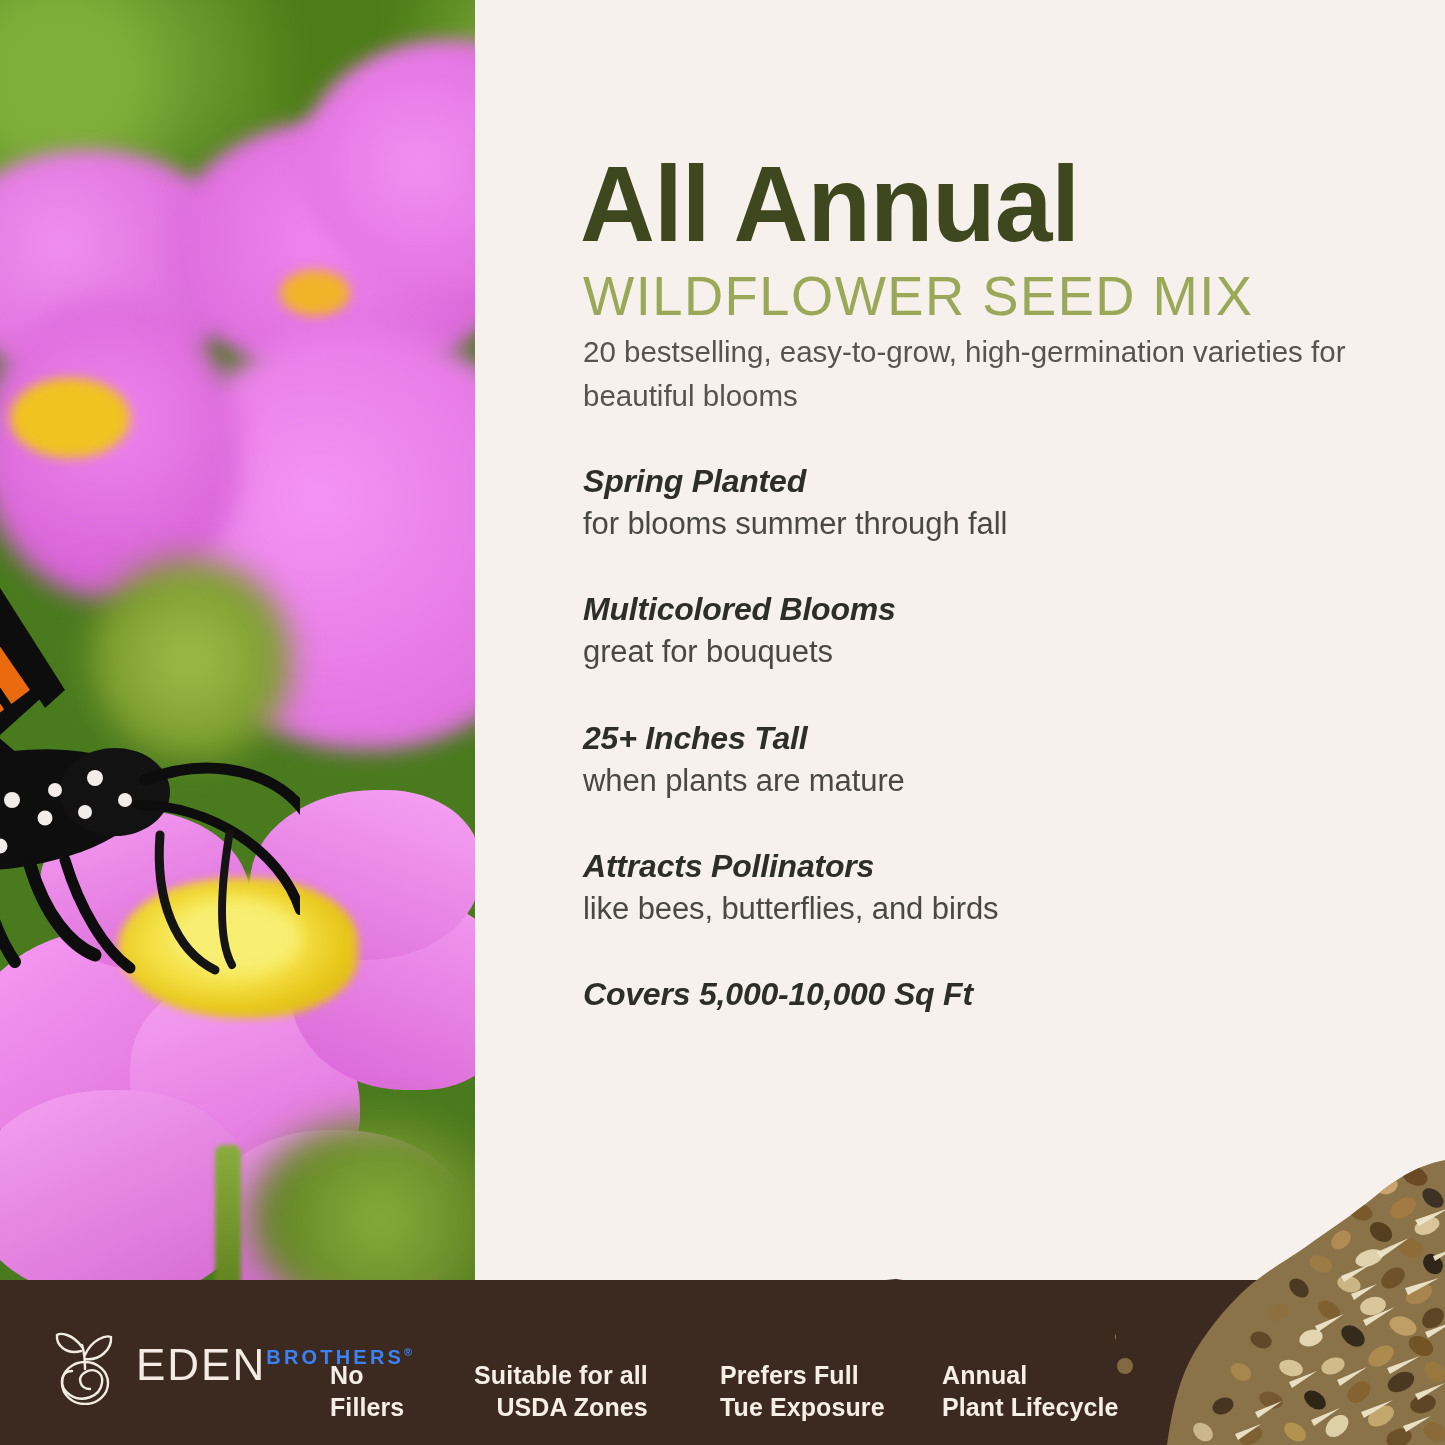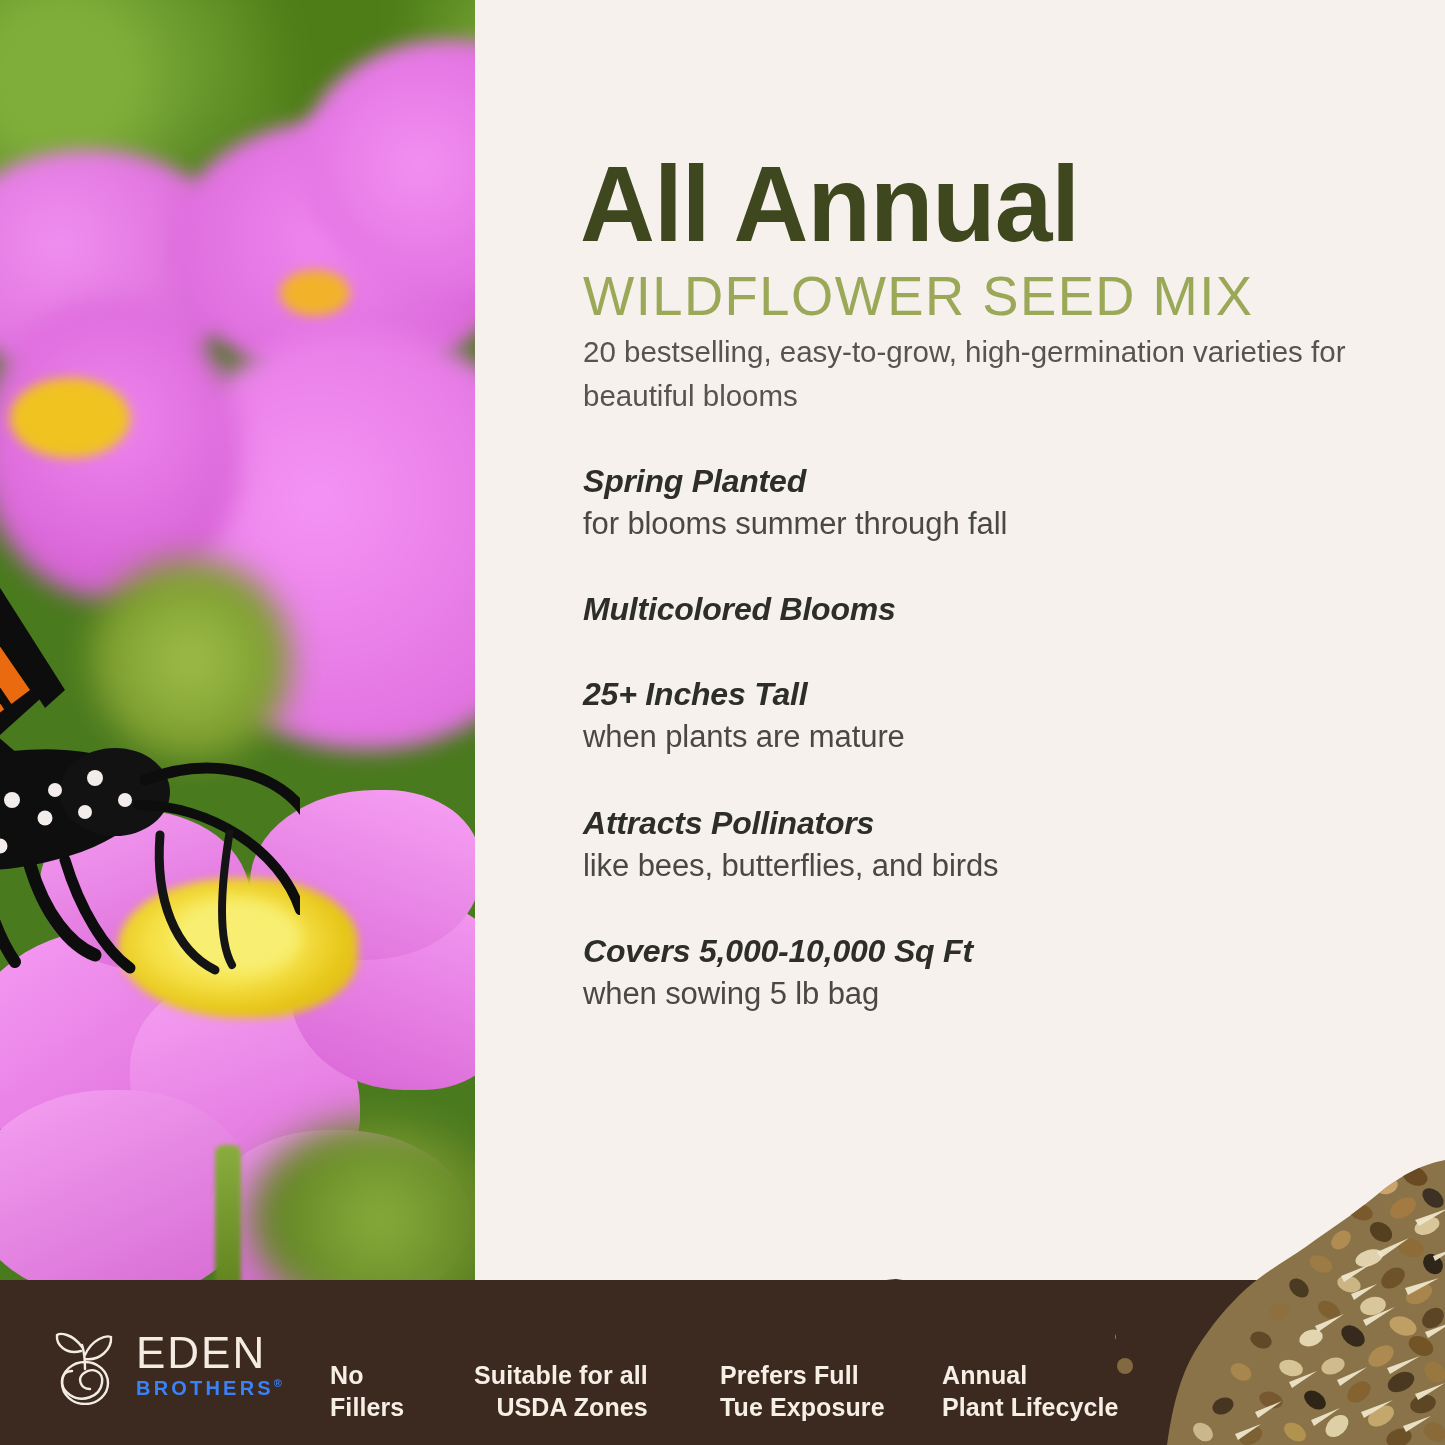--- a/index.html
+++ b/index.html
@@ -56,21 +56,21 @@
   
   .seedpile{position:absolute;right:0;bottom:0;width:330px;height:285px;overflow:hidden;pointer-events:none;}
 
   
   .footer{position:absolute;left:0;bottom:0;width:1445px;height:165px;background:#3c2a21;}
   .tornsvg{position:absolute;left:0;bottom:112px;width:1445px;height:60px;display:block;}
   .footer-inner{position:absolute;left:0;bottom:0;width:1445px;height:150px;}
 
   .logo{position:absolute;left:48px;top:30px;display:flex;align-items:center;gap:14px;}
   .logo-mark{width:74px;height:80px;}
-  .logo-words{display:flex;flex-direction:column;justify-content:flex-end;}
+  .logo-words{display:flex;flex-direction:row;justify-content:flex-end;}
   .logo-eden{font-size:44px;line-height:0.98;font-weight:400;letter-spacing:2px;color:#f4ece2;}
   .logo-bro{font-size:20px;line-height:1.1;font-weight:700;letter-spacing:3.2px;color:#3b82f6;margin-top:3px;}
   .logo-reg{font-size:11px;vertical-align:super;letter-spacing:0;}
 
   .badges{position:absolute;left:330px;top:42px;width:900px;}
   .badge{position:absolute;color:#f6efe6;font-size:25px;line-height:1.28;font-weight:700;letter-spacing:0.1px;white-space:nowrap;margin-top:22px;}
   .badge .l2{display:block;text-align:right;}
 </style>
 </head>
 <body>
@@ -165,35 +165,35 @@
 
     <div class="features">
 
       <div class="feat">
         <div class="feat-h">Spring Planted</div>
         <div class="feat-s">for blooms summer through fall</div>
       </div>
 
       <div class="feat">
         <div class="feat-h">Multicolored Blooms</div>
+        <div class="feat-s">great for bouquets</div>
       </div>
 
       <div class="feat">
         <div class="feat-h">25+ Inches Tall</div>
         <div class="feat-s">when plants are mature</div>
       </div>
 
       <div class="feat">
         <div class="feat-h">Attracts Pollinators</div>
         <div class="feat-s">like bees, butterflies, and birds</div>
       </div>
 
       <div class="feat">
         <div class="feat-h">Covers 5,000-10,000 Sq Ft</div>
-        <div class="feat-s">when sowing 5 lb bag</div>
       </div>
 
     </div>
   </div>
 
   <div class="footer">
 
     <svg class="tornsvg" viewBox="0 0 1445 60" preserveAspectRatio="none">
       <path fill="#3c2a21" d="M0,34 L18,26 L34,31 L52,22 L70,27 L88,21 L104,28 L120,18
         L138,25 L156,20 L176,27 L196,21 L214,29 L232,23 L250,31 L268,24 L288,30 L306,23

